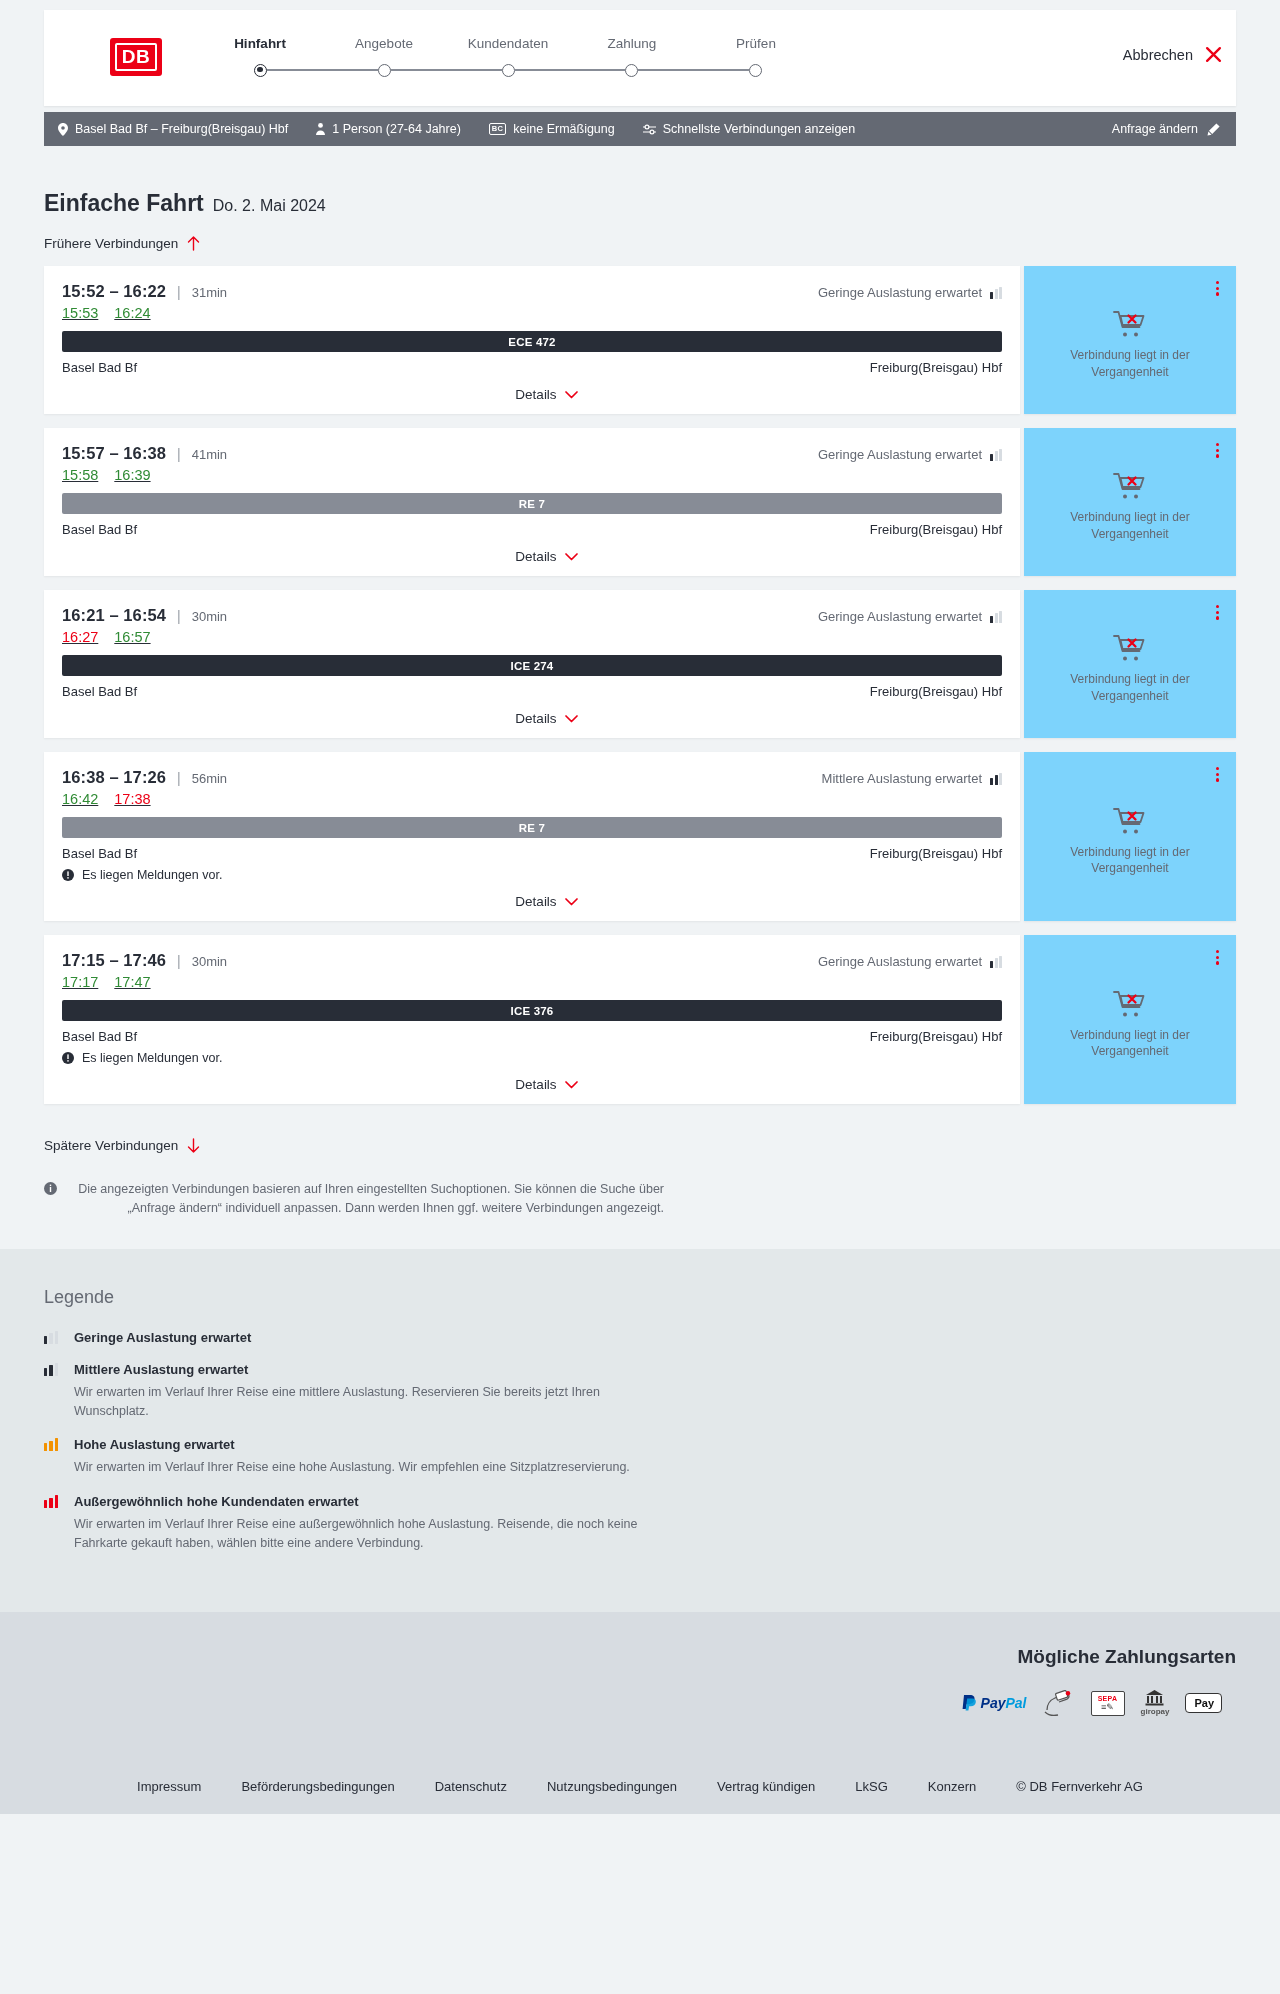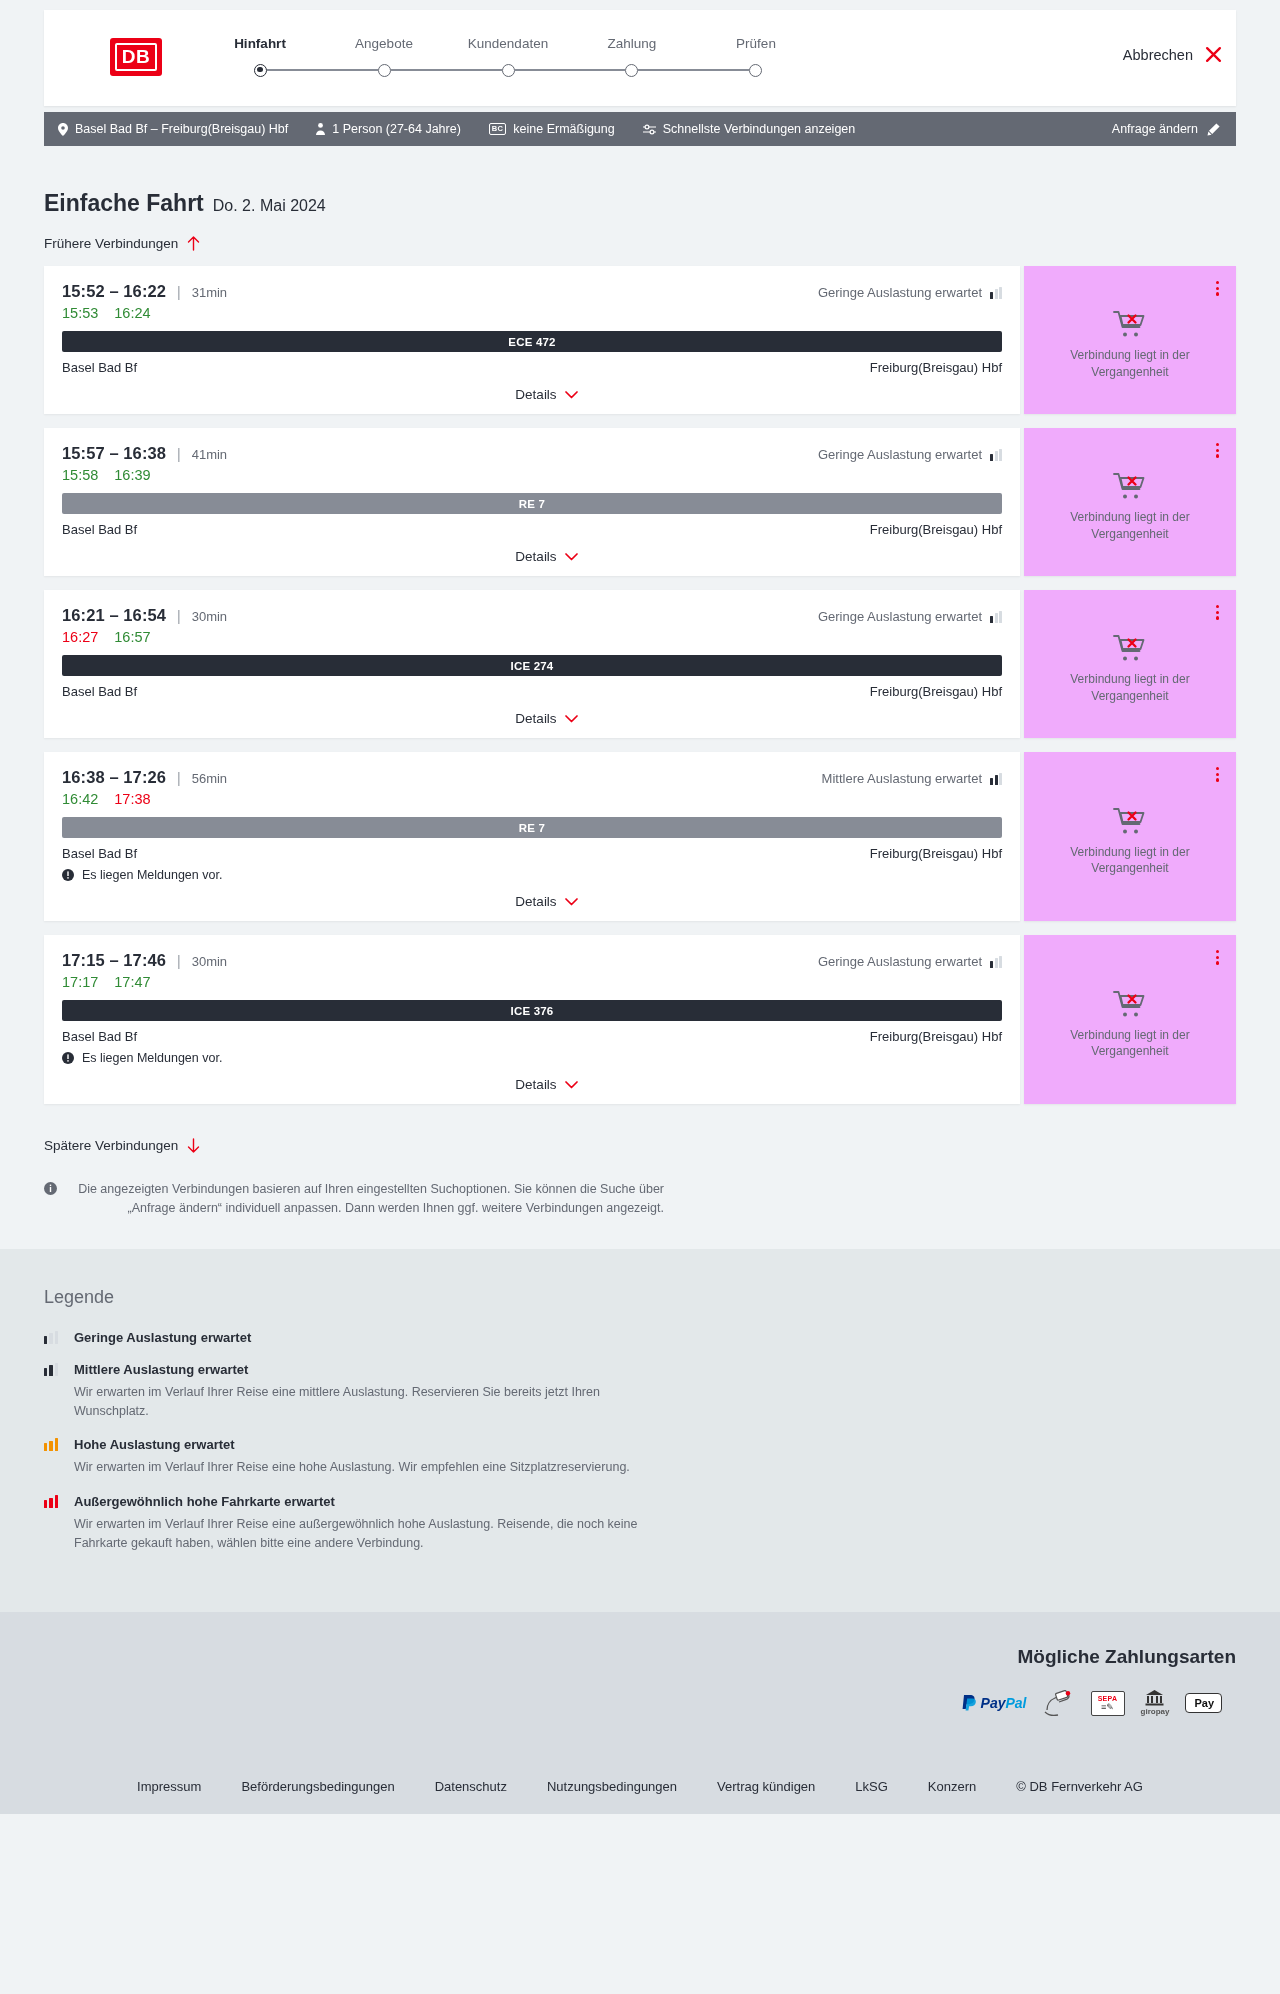--- a/index.html
+++ b/index.html
@@ -205,21 +205,21 @@
     background: #ffffff;
     padding: 16px 18px 0 18px;
     position: relative;
     box-shadow: 0 1px 2px rgba(0,0,0,.06);
     display: flex;
     flex-direction: column;
   }
   .conn-side {
     width: 212px;
     flex: 0 0 212px;
-    background: #f0abfc;
+    background: #7dd3fc;
     margin-left: 4px;
     position: relative;
     box-shadow: 0 1px 2px rgba(0,0,0,.06);
     display: flex;
     flex-direction: column;
     align-items: center;
     justify-content: center;
     padding: 0 20px;
   }
 
@@ -257,20 +257,21 @@
   .occ-bars i.b2 { height: 9.5px; }
   .occ-bars i.b3 { height: 12px; }
   .occ-bars.low i.b1 { background: #282d37; }
   .occ-bars.mid i.b1, .occ-bars.mid i.b2 { background: #282d37; }
 
   .real-times {
     margin-top: 4px;
     display: flex;
     gap: 16px;
     font-size: 14.5px;
+    text-decoration: underline;
   }
   .t-green { color: #308b35; }
   .t-red { color: #ec0016; }
 
   .line-bar {
     margin-top: 10px;
     height: 21px;
     border-radius: 2px;
     display: flex;
     align-items: center;
@@ -893,21 +894,21 @@
           </div>
           <div class="legend-desc">Wir erwarten im Verlauf Ihrer Reise eine hohe Auslastung. Wir empfehlen eine Sitzplatzreservierung.</div>
         </div>
         <div class="legend-item">
           <div class="legend-head">
             <span class="lg-bars vhigh">
               <i class="b1"></i>
               <i class="b2"></i>
               <i class="b3"></i>
             </span>
-            <span class="lt">Außergewöhnlich hohe Fahrkarte erwartet</span>
+            <span class="lt">Außergewöhnlich hohe Kundendaten erwartet</span>
           </div>
           <div class="legend-desc">Wir erwarten im Verlauf Ihrer Reise eine außergewöhnlich hohe Auslastung. Reisende, die noch keine Fahrkarte gekauft haben, wählen bitte eine andere Verbindung.</div>
         </div>
       </div>
   </div>
 
   <div class="footer-band">
     <div class="pay-title">Mögliche Zahlungsarten</div>
     <div class="pay-icons">
 

